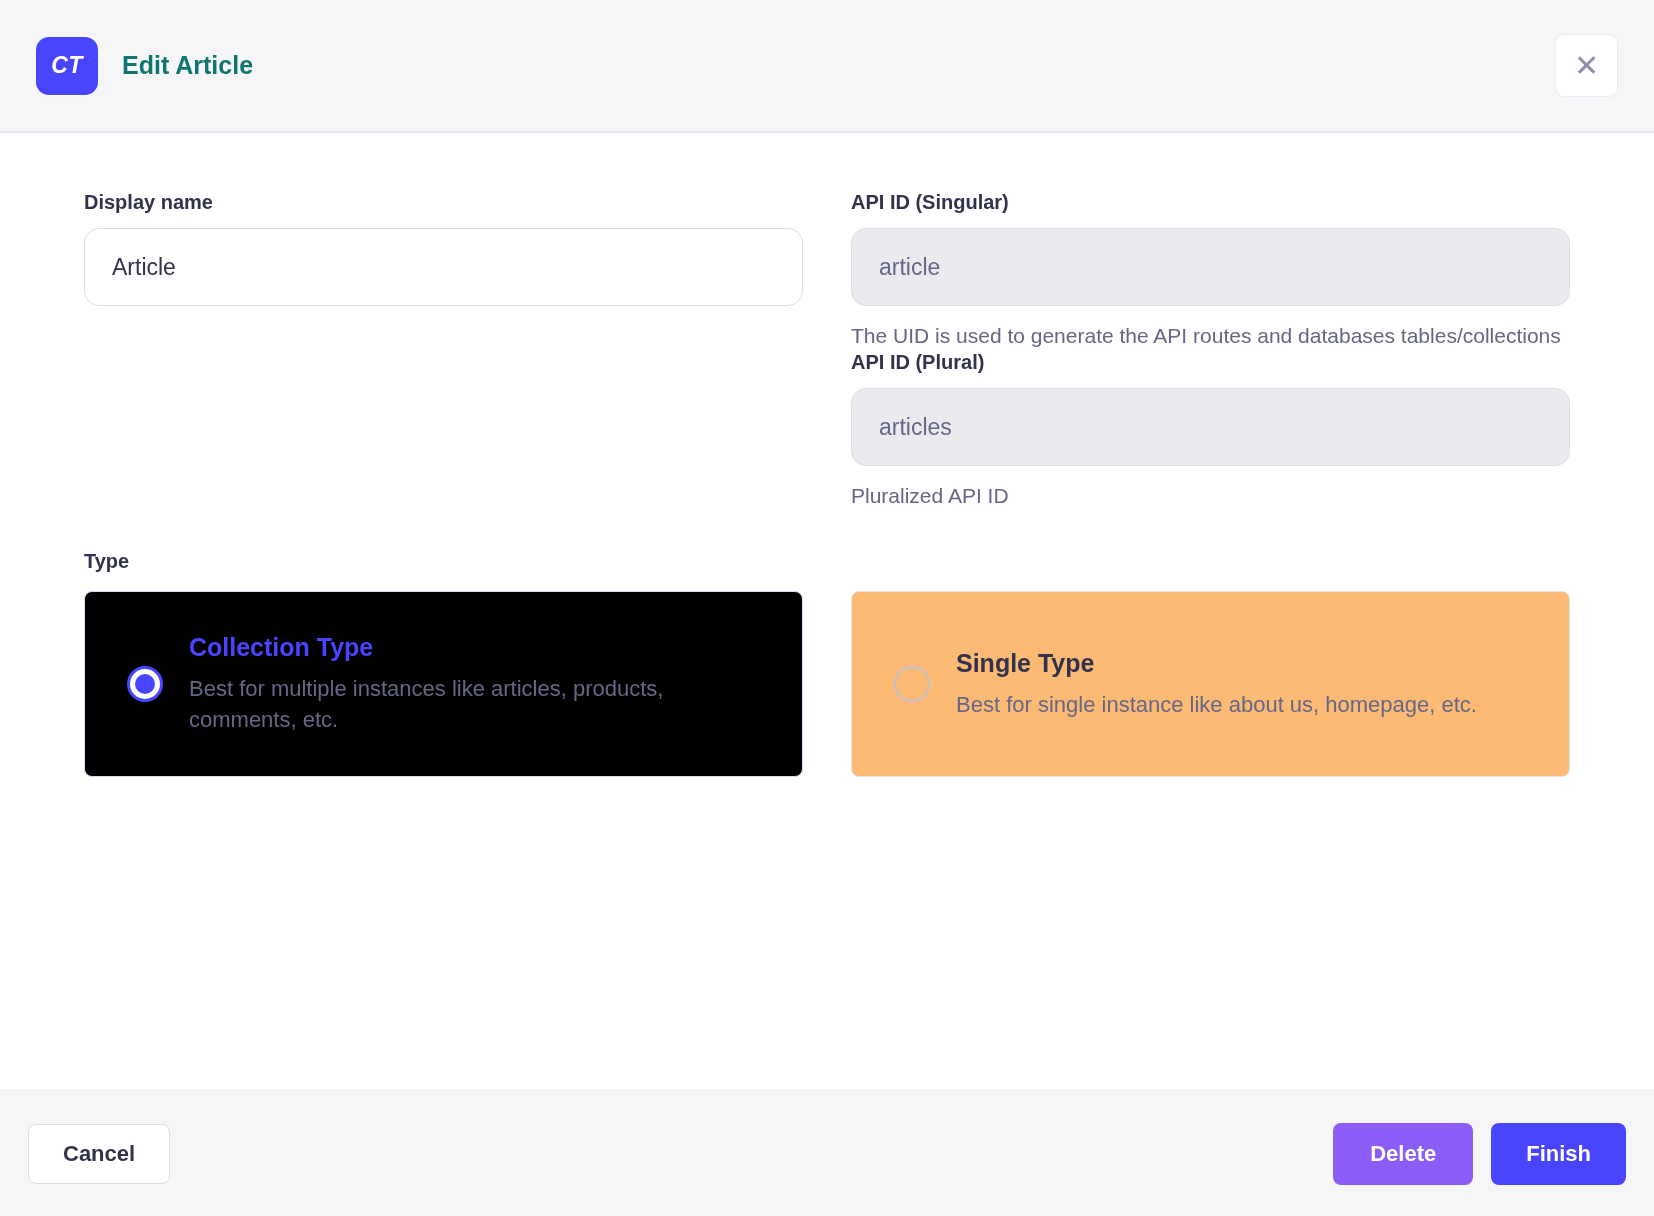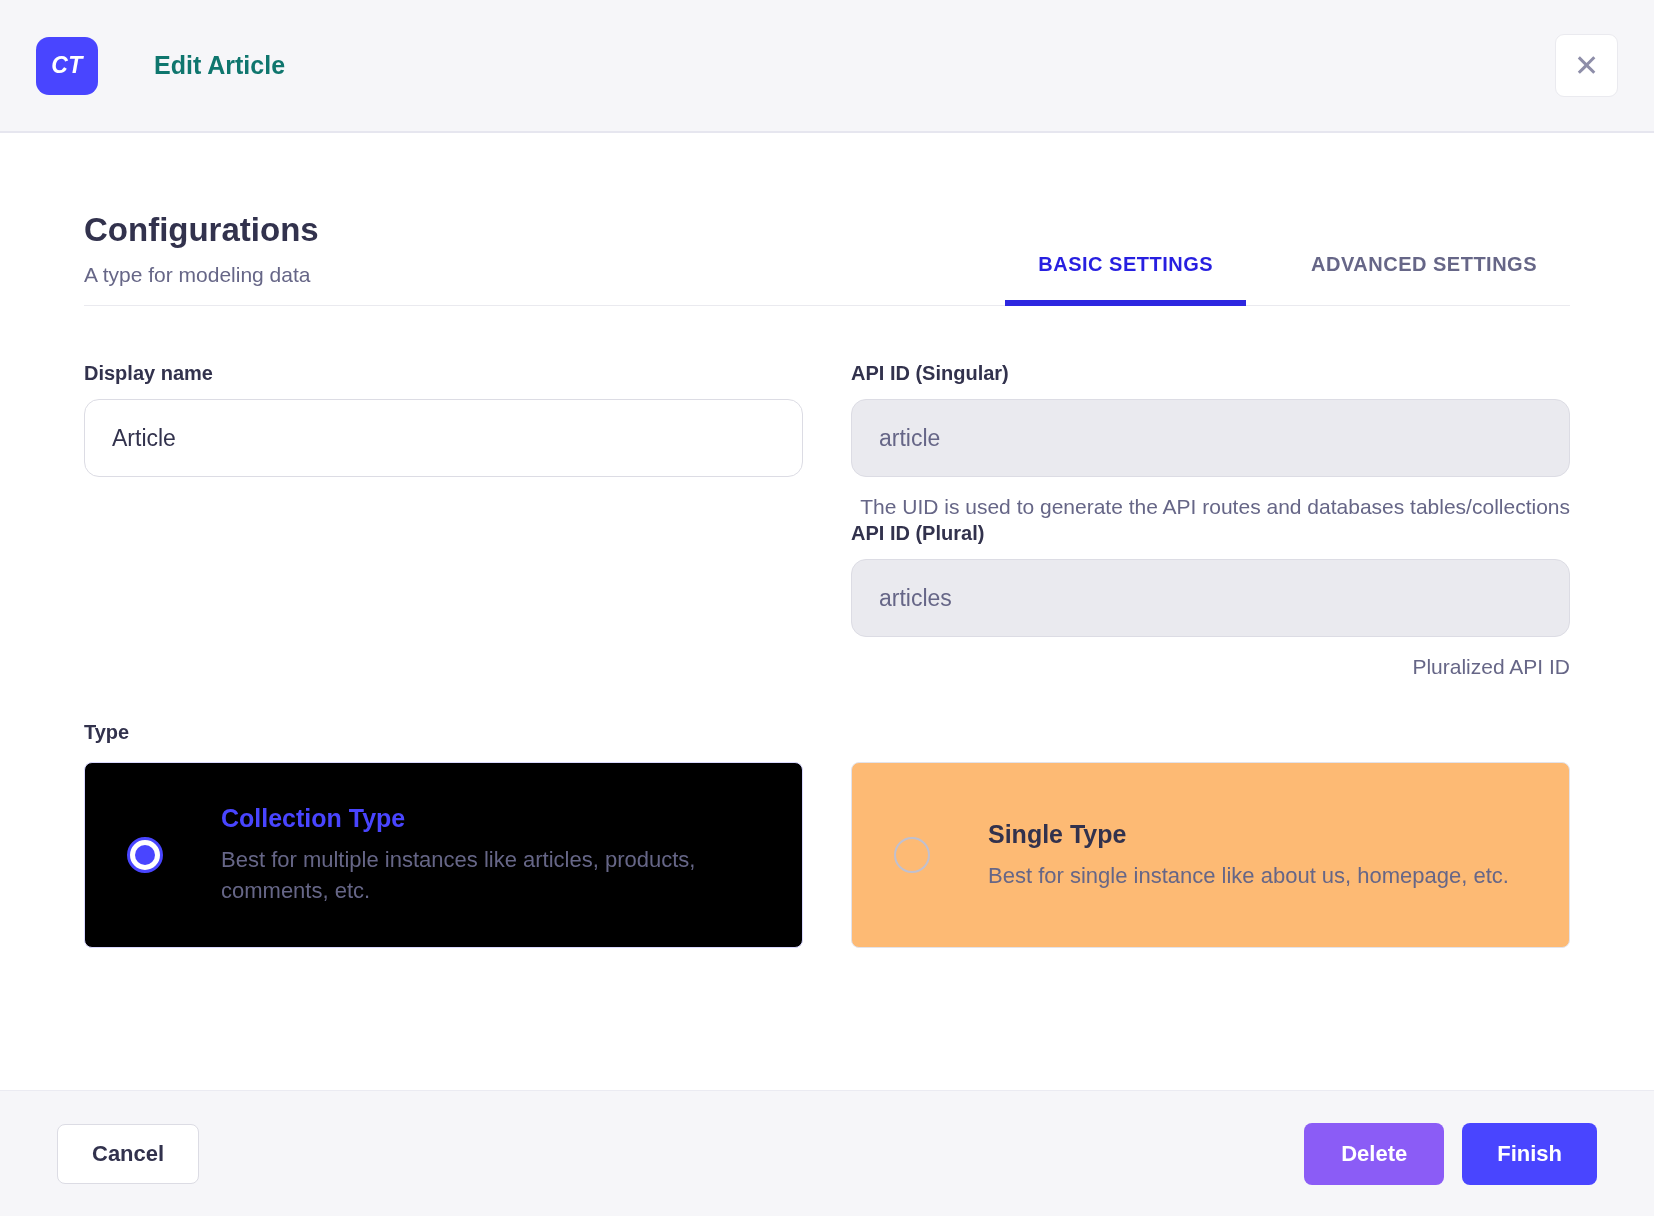--- a/index.html
+++ b/index.html
@@ -1,15 +1,15 @@
 <!DOCTYPE html>
 <html><head>
 <meta charset="utf-8">
 <style>
-  * { box-sizing: border-box; margin: 0; padding: 0; gap: 32px; }
+  * { box-sizing: border-box; margin: 0; padding: 0; }
   html, body { width: 1654px; height: 1216px; }
   body {
     font-family: "Liberation Sans", sans-serif;
     background: #ffffff;
     color: #32324d;
     position: relative;
     overflow: hidden;
   }
 
   
@@ -88,21 +88,21 @@
     font-family: "Liberation Sans", sans-serif;
     color: #32324d;
     background: #ffffff;
     outline: none;
   }
   .text-input:disabled {
     background: #eaeaef;
     border-color: #dcdce4;
     color: #666687;
   }
-  .hint { font-size: 21px; color: #666687; margin-top: 15px; line-height: 30px; text-align: right; }
+  .hint { font-size: 21px; color: #666687; margin-top: 15px; line-height: 30px; }
   .field-plural { }
 
   
   .type-section { margin-top: 39px; }
   .type-cards {
     margin-top: 18px;
     display: grid;
     grid-template-columns: 1fr 1fr;
     column-gap: 48px;
   }
@@ -142,21 +142,21 @@
   .card-title.accent { color: #4945ff; }
   .card-desc { font-size: 22px; color: #666687; line-height: 31px; max-width: 560px; }
 
   
   .modal-footer {
     position: absolute; left: 0; right: 0; bottom: 0;
     height: 126px;
     background: #f6f6f9;
     border-top: 1px solid #ebebf2;
     display: flex; align-items: center;
-    padding: 0 57px;
+    padding: 0 28px;
   }
   .btn {
     font-family: "Liberation Sans", sans-serif;
     font-size: 22px; font-weight: bold;
     border-radius: 8px;
     cursor: pointer;
     border: none;
   }
   .btn-cancel {
     height: 60px; padding: 0 34px;
@@ -176,30 +176,20 @@
   <header class="modal-header">
     <div class="ct-badge">CT</div>
     <h2 class="modal-title">Edit Article</h2>
     <button class="close-btn">
       <span class="close-x">✕</span>
     </button>
   </header>
 
   <main class="modal-main">
 
-    <div class="config-row">
-      <div>
-        <h1 class="config-title">Configurations</h1>
-        <p class="config-subtitle">A type for modeling data</p>
-      </div>
-      <div class="tabs">
-        <div class="tab active">BASIC SETTINGS</div>
-        <div class="tab">ADVANCED SETTINGS</div>
-      </div>
-    </div>
 
     <div class="form-grid">
 
       <div>
         <label class="field-label">Display name</label>
         <input class="text-input" type="text" value="Article" style="">
       </div>
 
       <div>
         <div>

